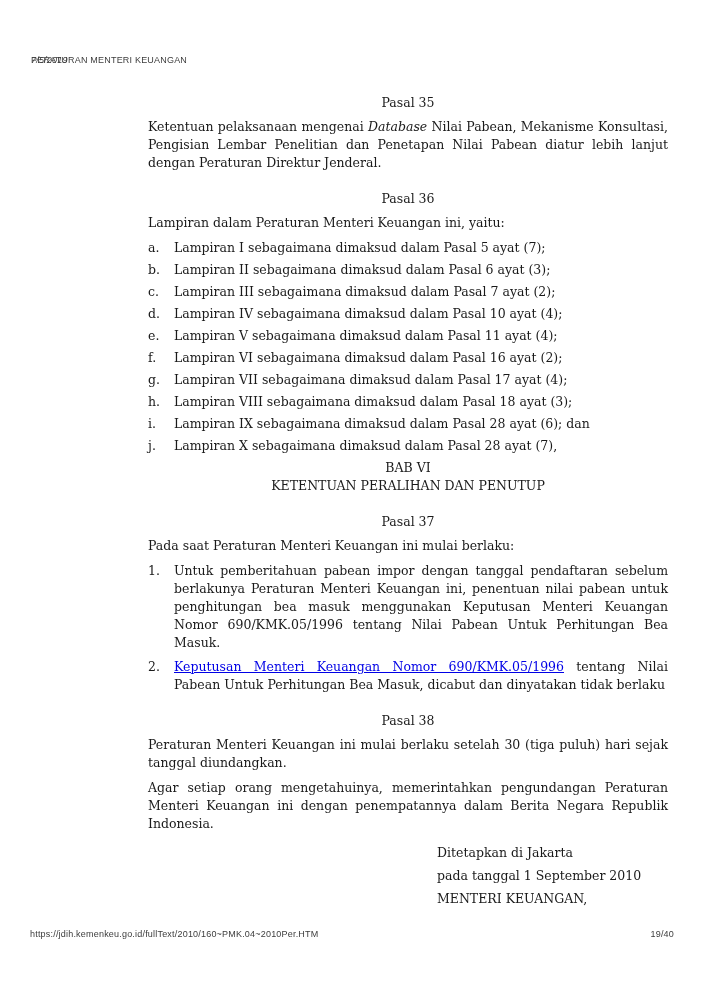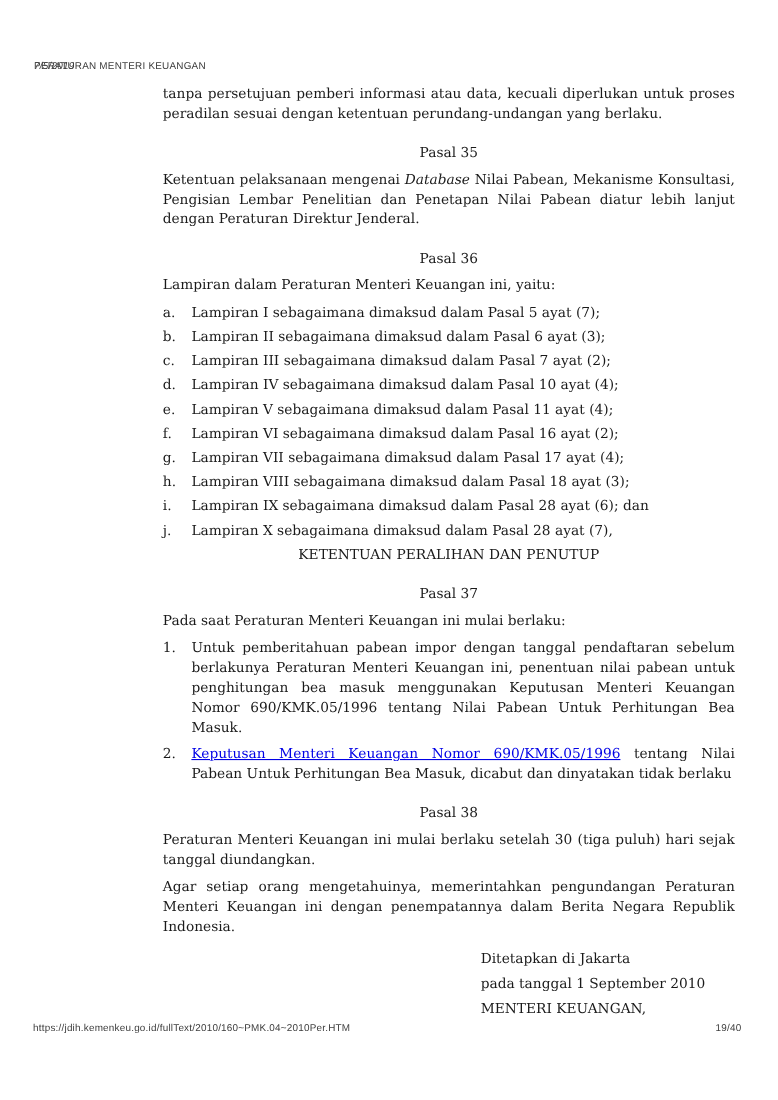--- a/index.html
+++ b/index.html
@@ -49,21 +49,20 @@
 </head>
 <body>
 
 <div class="print-header">
   <span class="meta-text date">7/5/2019</span>
   <span class="meta-text doc-title">PERATURAN MENTERI KEUANGAN</span>
 </div>
 
 <div class="content">
 
-  <p class="para">tanpa persetujuan pemberi informasi atau data, kecuali diperlukan untuk proses peradilan sesuai dengan ketentuan perundang-undangan yang berlaku.</p>
 
   <div class="center-heading">Pasal 35</div>
 
   <p class="para"><span>Ketentuan pelaksanaan mengenai </span><span class="italic">Database</span><span> Nilai Pabean, Mekanisme Konsultasi, Pengisian Lembar Penelitian dan Penetapan Nilai Pabean diatur lebih lanjut dengan Peraturan Direktur Jenderal.</span></p>
 
   <div class="center-heading">Pasal 36</div>
 
   <p class="para">Lampiran dalam Peraturan Menteri Keuangan ini, yaitu:</p>
 
   <div class="lettered-list">
@@ -104,20 +103,21 @@
       <span class="item-text">Lampiran IX sebagaimana dimaksud dalam Pasal 28 ayat (6); dan</span>
     </div>
     <div class="list-row">
       <span class="marker">j.</span>
       <span class="item-text">Lampiran X sebagaimana dimaksud dalam Pasal 28 ayat (7),</span>
     </div>
   </div>
 
 
   <div class="bab-block">
+    <div>BAB VI</div>
     <div>KETENTUAN PERALIHAN DAN PENUTUP</div>
   </div>
 
   <div class="center-heading">Pasal 37</div>
 
   <p class="para">Pada saat Peraturan Menteri Keuangan ini mulai berlaku:</p>
 
   <div class="numbered">
     <div class="list-row">
       <span class="marker">1.</span>

